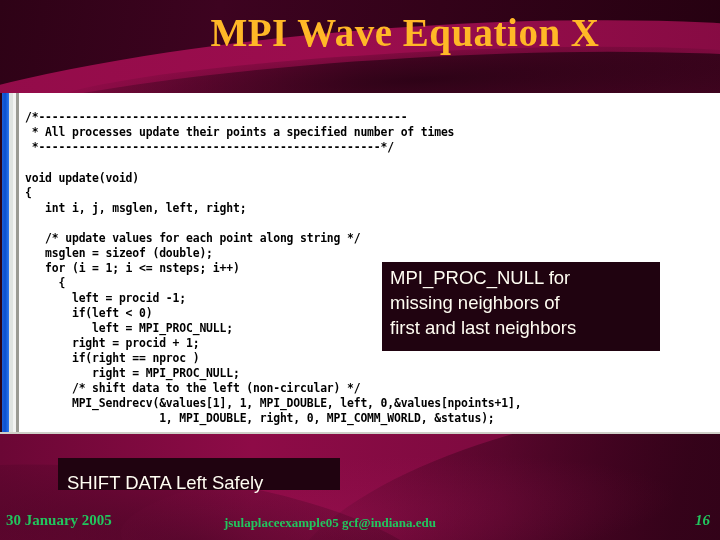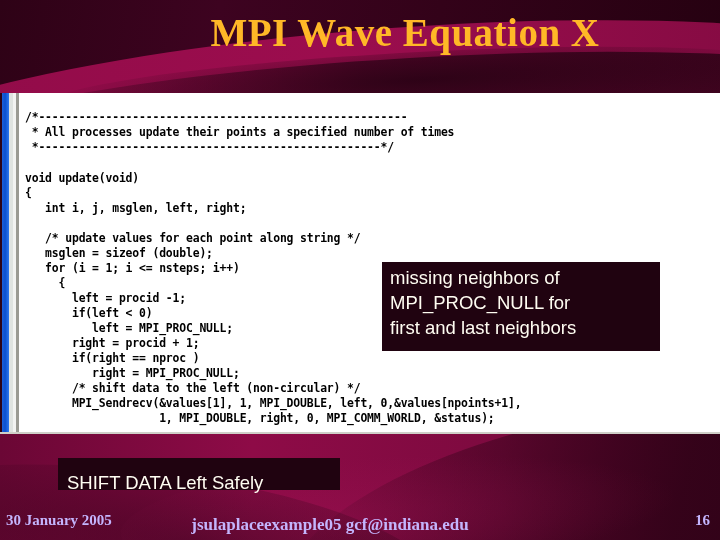--- a/index.html
+++ b/index.html
@@ -157,38 +157,39 @@
     white-space: nowrap;
   }
 
   
   #footer {
     position: absolute;
     left: 0; bottom: 0;
     width: 720px; height: 34px;
     font-family: "Liberation Serif", "DejaVu Serif", serif;
     font-weight: bold;
-    color: #c4b5fd;
+    color: #22c55e;
   }
   #footer-date {
     position: absolute;
     left: 6px; top: 6px;
     font-size: 15px;
   }
   #footer-center {
     position: absolute;
     left: 0; top: 9px;
     width: 660px;
     text-align: center;
-    font-size: 17px;
+    font-size: 13px;
   }
   #footer-page {
     position: absolute;
     right: 10px; top: 6px;
     font-size: 15px;
+    font-style: italic;
   }
 </style>
 </head>
 <body>
 
 <div id="slide">
 
   <div class="bg-base"></div>
   <div class="bg-topband"></div>
   <div class="swoosh swoosh-a"></div>
@@ -225,22 +226,22 @@
        right = procid + 1;
        if(right == nproc )
           right = MPI_PROC_NULL;
        /* shift data to the left (non-circular) */
        MPI_Sendrecv(&amp;values[1], 1, MPI_DOUBLE, left, 0,&amp;values[npoints+1],
                     1, MPI_DOUBLE, right, 0, MPI_COMM_WORLD, &amp;status);</pre>
     <div class="panel-bottom-edge"></div>
   </div>
 
   <div class="callout" id="callout-procnull">
+    <div>MPI_PROC_NULL for</div>
     <div>missing neighbors of</div>
-    <div>MPI_PROC_NULL for</div>
     <div>first and last neighbors</div>
   </div>
 
   <div class="callout" id="callout-shift">SHIFT DATA Left Safely</div>
 
   <div id="footer">
     <div id="footer-date">30 January 2005</div>
     <div id="footer-center">jsulaplaceexample05  gcf@indiana.edu</div>
     <div id="footer-page">16</div>
   </div>

